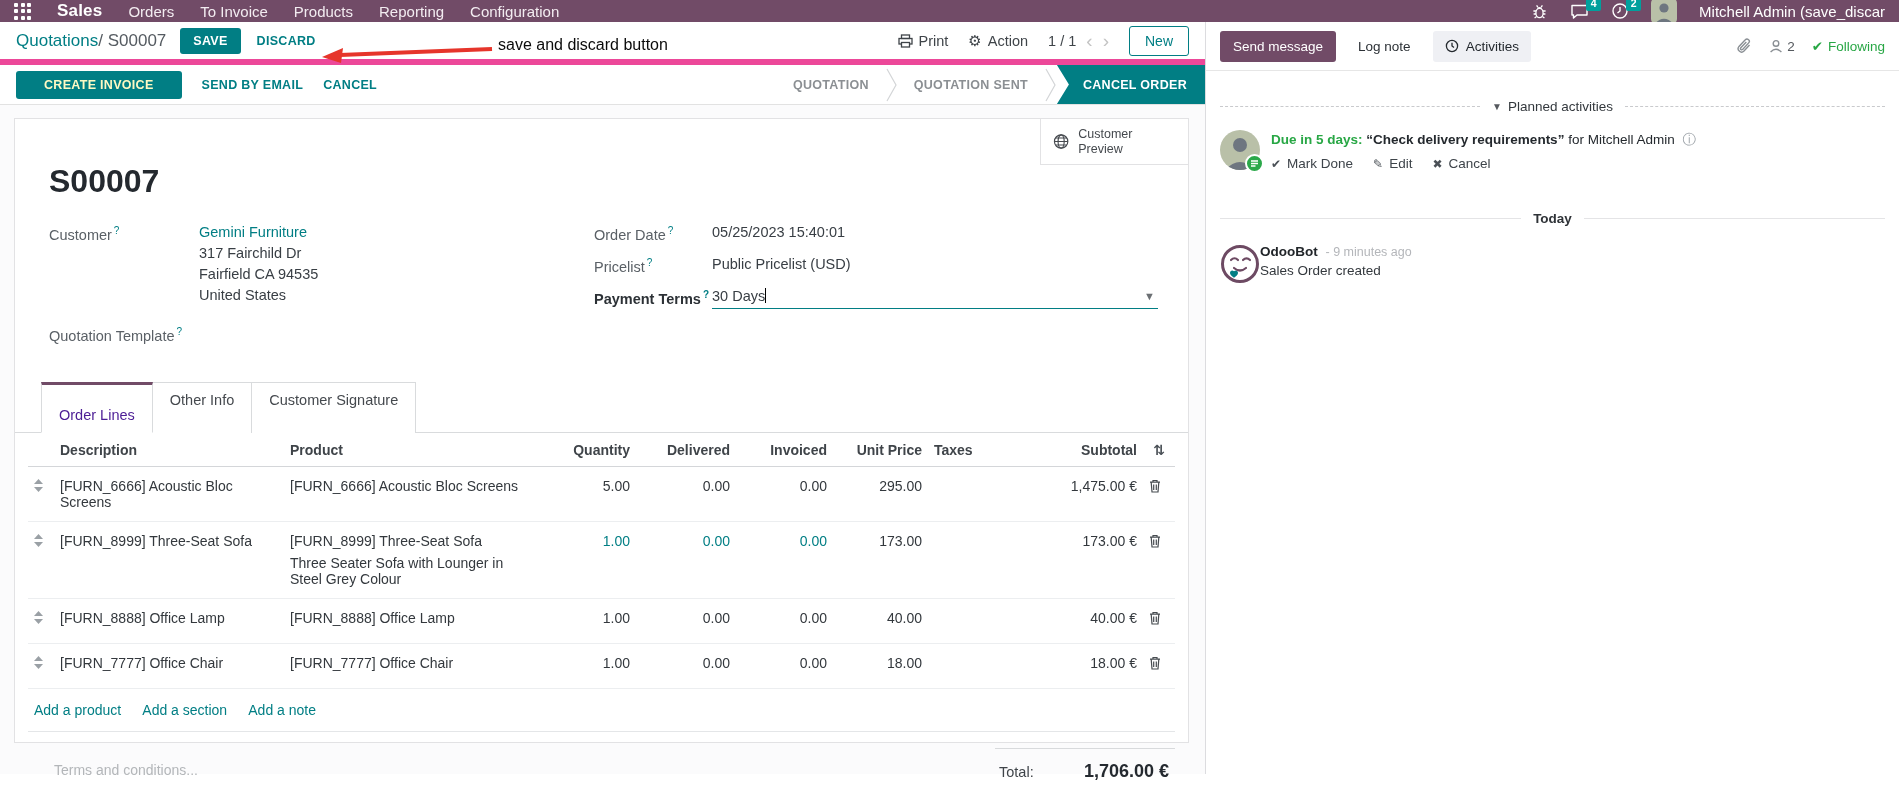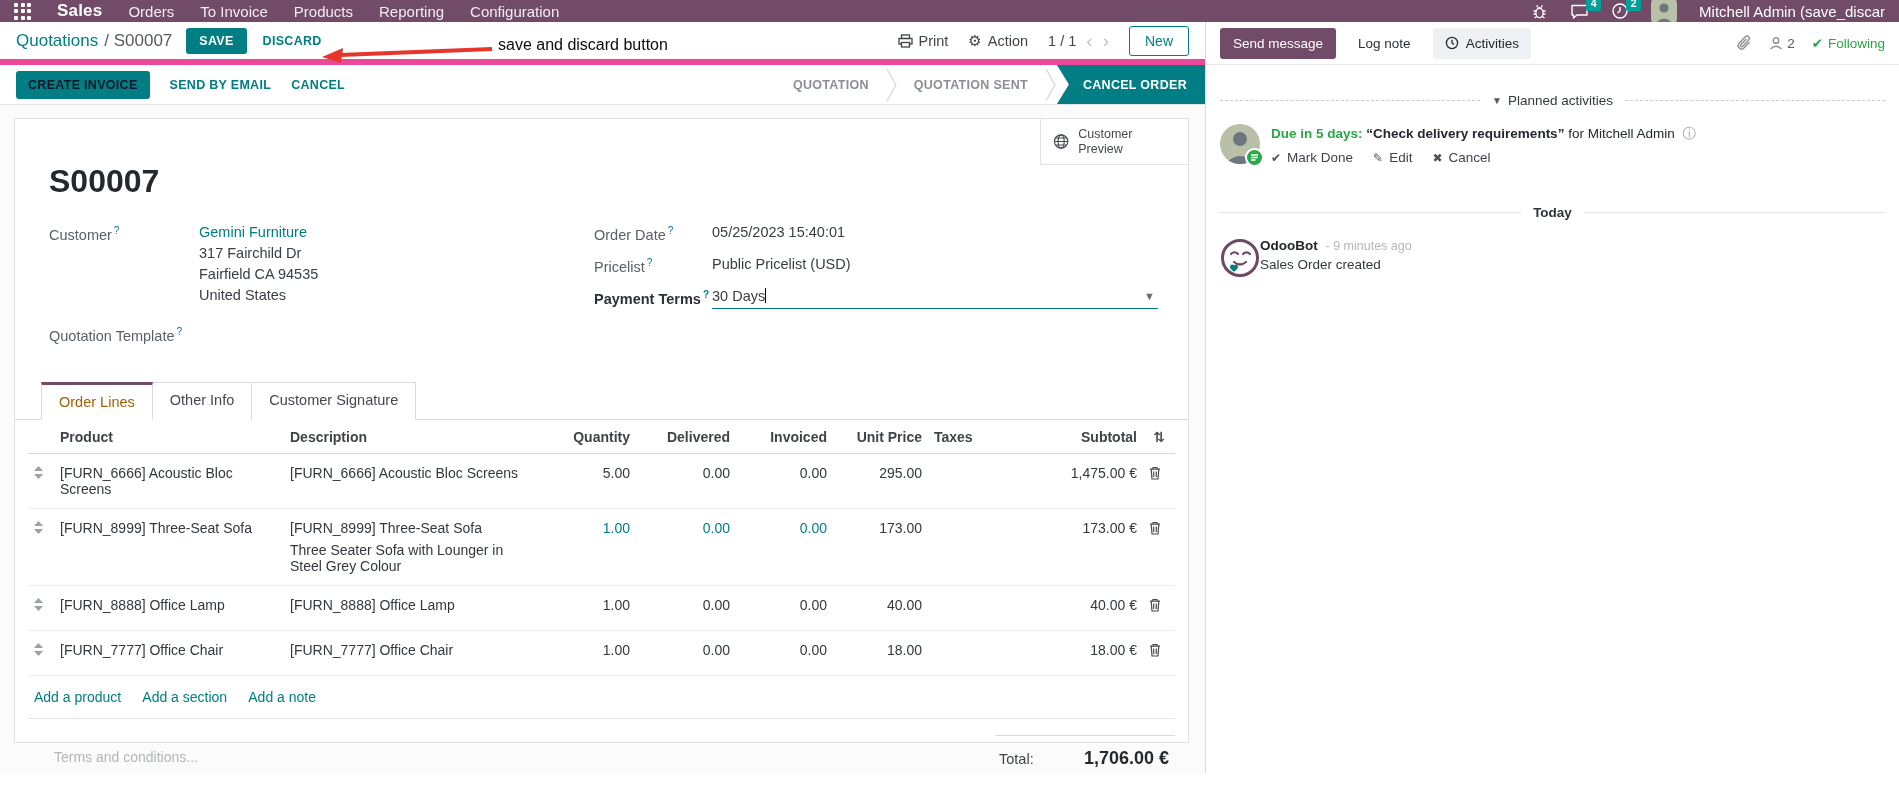--- a/index.html
+++ b/index.html
@@ -24,41 +24,41 @@
 
   
   .page { display:flex; height:752px; }
   .left-col { width:1205px; display:flex; flex-direction:column; background:#fbfbfc; }
   .chatter { flex:1; border-left:1px solid #dcdcdf; background:#fff; display:flex; flex-direction:column; }
 
   
   .control-row { height:43px; background:#fff; border-bottom:6px solid #ec4899;
     display:flex; align-items:center; padding:0 16px; position:relative; }
   .bc-parent { color:#017E84; font-size:17px; cursor:pointer; }
-  .bc-current { color:#555b61; font-size:17px; margin-left:6px; }
+  .bc-current { color:#555b61; font-size:17px; }
   .btn-save { background:#017E84; color:#fff; border:none; font-weight:700; font-size:12.5px;
     letter-spacing:.3px; padding:6px 13px; border-radius:3px; margin-left:14px; cursor:pointer;
     font-family:inherit; }
   .btn-discard { background:none; border:none; color:#017E84; font-weight:700; font-size:12.5px;
     letter-spacing:.3px; margin-left:16px; cursor:pointer; font-family:inherit; }
   .annotation-arrow { position:absolute; left:322px; top:22px; }
   .annotation-text { position:absolute; left:498px; top:14px; font-size:16px; color:#0b0b0b; }
   .cp-right { margin-left:auto; display:flex; align-items:center; gap:20px; }
   .cp-btn { display:flex; align-items:center; gap:6px; font-size:14.5px; color:#3f4449; cursor:pointer; }
   .pager { display:flex; align-items:center; gap:10px; font-size:14.5px; color:#3f4449; }
   .pager-chev { color:#c3c3c3; font-size:19px; line-height:1; cursor:default; }
   .btn-new { background:#fff; border:1px solid #017E84; color:#017E84; font-size:14px;
     padding:6px 15px; border-radius:3px; cursor:pointer; font-family:inherit; }
 
   
   .statusbar-row { height:40px; background:#fff; border-bottom:1px solid #e2e2e2;
     display:flex; align-items:stretch; padding-left:16px; }
   .sb-left { display:flex; align-items:center; }
-  .btn-create { background:#017E84; color:#0f172a; border:none; font-weight:700; font-size:12.5px;
-    letter-spacing:.3px; padding:7px 12px; border-radius:3px; cursor:pointer; font-family:inherit; }
+  .btn-create { background:#017E84; color:#fef9c3; border:none; font-weight:700; font-size:12.5px;
+    letter-spacing:.3px; padding:7px 28px; border-radius:3px; cursor:pointer; font-family:inherit; }
   .btn-flat { background:none; border:none; color:#017E84; font-weight:700; font-size:12.5px;
     letter-spacing:.3px; margin-left:20px; cursor:pointer; font-family:inherit; }
   .steps { margin-left:auto; display:flex; align-items:stretch; }
   .step { display:flex; align-items:center; padding:0 16px; font-size:12.5px; letter-spacing:.3px;
     color:#8b8f93; font-weight:600; cursor:pointer; }
   .step-sep { align-self:center; }
   .step.active { background:#017E84; color:#fff; font-weight:700; padding:0 18px 0 26px;
     clip-path:polygon(0 0,100% 0,100% 100%,0 100%,12px 50%); }
 
   
@@ -84,21 +84,21 @@
   .tmpl-row { margin-top:22px; }
   .pt-value { position:relative; border-bottom:1px solid #017E84; padding-bottom:4px; cursor:text; }
   .caret-bar { display:inline-block; width:1px; height:15px; background:#000; vertical-align:-2px; }
   .dd-caret { position:absolute; right:3px; top:2px; color:#6b6f73; font-size:11px; cursor:pointer; }
 
   
   .tabs { display:flex; margin-top:28px; padding-left:26px; border-bottom:1px solid #d9dbdd; }
   .tab { font-size:14.5px; color:#45494e; padding:9px 17px; border:1px solid #d9dbdd;
     border-bottom:none; background:#fff; margin-bottom:-1px; cursor:pointer; }
   .tab + .tab { border-left:none; }
-  .tab.active { border-top:3px solid #714B67; padding-top:9px; color:#a16207;
+  .tab.active { border-top:3px solid #714B67; padding-top:22px; color:#4c1d95;
     border-bottom:1px solid #fff; }
 
   
   .otable { margin:0 13px; font-size:14px; }
   .ogrid { display:grid;
     grid-template-columns:26px 230px 1fr 100px 100px 97px 95px 85px 130px 32px;
     align-items:start; }
   .ohead { font-weight:700; color:#3f4449; border-bottom:1px solid #d4d6d9; }
   .ohead > div { padding:9px 6px 8px; }
   .orow > div { padding:11px 6px; }
@@ -114,21 +114,21 @@
 
   
   .sheet-footer { display:flex; justify-content:space-between; margin:16px 13px 0; }
   .terms { color:#b3b6b9; font-size:14px; margin:14px 0 0 26px; cursor:text; }
   .total-box { width:180px; border-top:1px solid #d8dadc; padding:12px 6px 0 4px;
     display:flex; justify-content:space-between; align-items:baseline; }
   .total-label { font-size:14.5px; color:#3f4449; }
   .total-value { font-size:18px; font-weight:700; color:#24292f; }
 
   
-  .chatter-header { height:43px; border-bottom:1px solid #e6e6e6; display:flex;
+  .chatter-header { height:49px; border-bottom:1px solid #e6e6e6; display:flex;
     align-items:center; padding:0 14px; gap:14px; }
   .btn-sendmsg { background:#714B67; color:#fff; border:none; font-size:13.5px; font-weight:500;
     padding:8px 13px; border-radius:3px; cursor:pointer; font-family:inherit; }
   .btn-lognote { background:none; border:none; color:#2c3136; font-size:13.5px; font-weight:500;
     padding:8px 8px; cursor:pointer; font-family:inherit; }
   .btn-activities { background:#eff0f4; border:none; color:#24292e; font-size:13.5px; font-weight:500;
     padding:8px 12px; border-radius:3px; display:flex; align-items:center; gap:7px;
     cursor:pointer; font-family:inherit; }
   .ch-icons { margin-left:auto; display:flex; align-items:center; gap:17px; }
   .followers { display:flex; align-items:center; gap:4px; color:#55595e; font-size:13.5px; cursor:pointer; }
@@ -328,22 +328,22 @@
 
         <div class="tabs">
           <div class="tab active">Order Lines</div>
           <div class="tab">Other Info</div>
           <div class="tab">Customer Signature</div>
         </div>
 
         <div class="otable">
           <div class="ogrid ohead">
             <div></div>
+            <div>Description</div>
             <div>Product</div>
-            <div>Description</div>
             <div class="cell-r">Quantity</div>
             <div class="cell-r">Delivered</div>
             <div class="cell-r">Invoiced</div>
             <div class="cell-r">Unit Price</div>
             <div>Taxes</div>
             <div class="cell-r">Subtotal</div>
             <div class="cell-c" style="color:#4a5056;">⇅</div>
           </div>
 
           <div class="ogrid orow">

